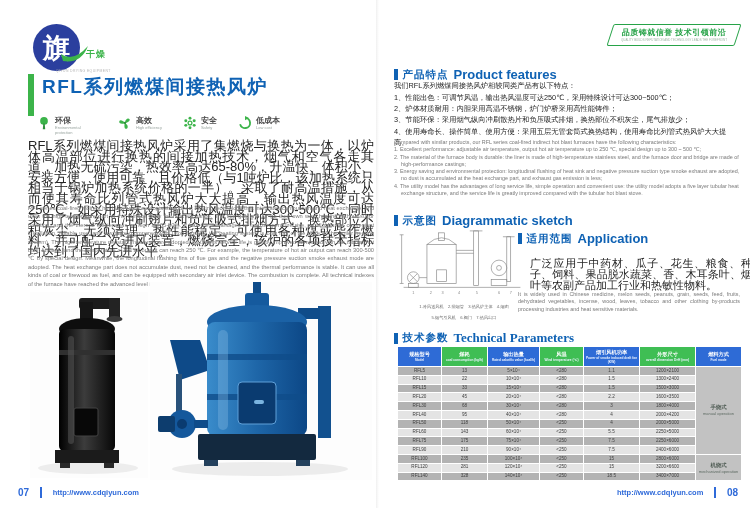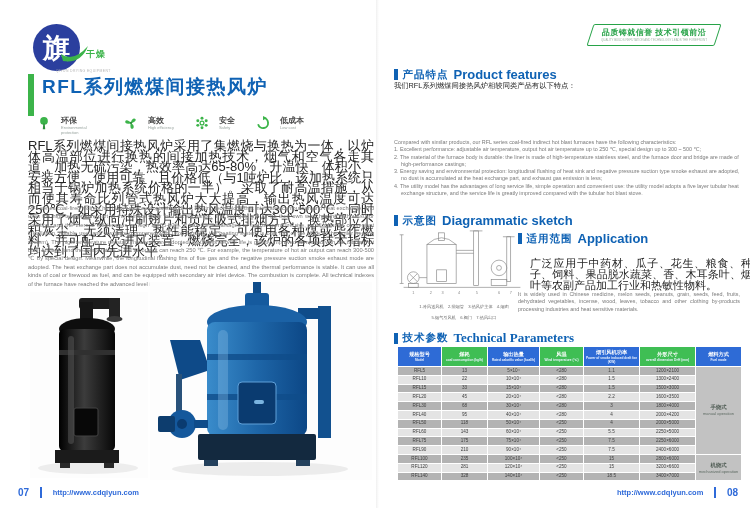--- a/index.html
+++ b/index.html
@@ -15,21 +15,21 @@
   .logo-swoosh{position:absolute;left:60px;top:42px;width:38px;height:24px;}
   .logo-cn{position:absolute;left:86px;top:48px;color:#3cb44a;font-size:9px;font-weight:bold;letter-spacing:1px;}
   .logo-sub{position:absolute;left:56px;top:69px;font-size:3.4px;color:#b5b5b5;letter-spacing:.4px;}
 
   .title-block{position:absolute;left:28px;top:74px;display:flex;gap:8px;}
   .title-bar{width:6px;height:42px;background:#3cb44a;}
   .title-cn{font-size:19px;font-weight:bold;color:#0f62b4;letter-spacing:1.5px;}
   .title-en{font-size:11px;font-weight:bold;color:#3cb44a;margin-top:3px;}
 
   .badges{position:absolute;left:37px;top:116px;display:flex;gap:21px;}
-  .badge{display:flex;align-items:flex-start;gap:10px;}
+  .badge{display:flex;align-items:flex-start;gap:4px;}
   .badge svg{width:14px;height:14px;flex:none;}
   .badge-cn{font-size:8px;font-weight:bold;color:#4a4a4a;line-height:9px;}
   .badge-en{font-size:4px;color:#9aa5a0;line-height:5px;max-width:42px;}
 
   .intro-cn{position:absolute;left:28px;top:141px;width:346px;margin:0;font-size:13px;
             line-height:10.6px;color:#242424;text-align:justify;}
   .intro-en{position:absolute;left:28px;top:204px;width:346px;margin:0;font-size:5.7px;
             line-height:8.4px;color:#7a7a7a;text-align:justify;}
 
   .photo{position:absolute;background:#fdfdfd;}
@@ -38,21 +38,21 @@
   .photo svg{width:100%;height:100%;display:block;}
 
   .footer{position:absolute;top:487px;display:flex;align-items:center;gap:11px;color:#2f6ad9;}
   .footer-left{left:18px;}
   .footer-right{right:12px;}
   .pg{font-size:10px;font-weight:bold;}
   .fsep{width:1.5px;height:11px;background:#2f6ad9;}
   .url{font-size:7.5px;font-weight:bold;color:#2f6ad9;text-decoration:none;cursor:pointer;}
 
   
-  .ribbon{position:absolute;left:590px;top:24px;width:128px;height:22px;text-decoration:underline;}
+  .ribbon{position:absolute;left:610px;top:24px;width:128px;height:22px;text-decoration:underline;}
   .ribbon-box{position:absolute;inset:0;border:1.5px solid #27a348;transform:skewX(-18deg);border-radius:2px;}
   .ribbon-txt{position:absolute;top:3px;left:0;width:100%;text-align:center;color:#27a348;
               font-weight:bold;font-size:8px;letter-spacing:.5px;}
   .ribbon-sub{position:absolute;top:14px;left:0;width:100%;text-align:center;color:#9db5a4;font-size:2.9px;}
 
   .sec-h{position:absolute;display:flex;align-items:center;}
   .sec-bar{width:3.5px;height:11px;background:#0f62b4;margin-right:5px;}
   .sec-cn{font-size:10.5px;font-weight:bold;color:#0f62b4;letter-spacing:1px;}
   .sec-en{font-size:13px;font-weight:bold;color:#0f62b4;margin-left:5px;}
 
@@ -237,20 +237,26 @@
     <div class="ribbon-txt">品质铸就信誉  技术引领前沿</div>
     <div class="ribbon-sub">QUALITY BUILDS REPUTATION AND TECHNOLOGY LEADS THE FOREFRONT</div>
   </div>
 
   <div class="sec-h" id="h-features">
     <span class="sec-bar"></span>
     <span class="sec-cn">产品特点</span>
     <span class="sec-en">Product features</span>
   </div>
   <p class="feat-intro">我们RFL系列燃煤间接热风炉相较同类产品有以下特点：</p>
+  <div class="feat-cn" id="feat-cn">
+      <div class="feat-cn-line">1、性能出色：可调节风温，输出热风温度可达250℃，采用特殊设计可达300~500℃；</div>
+      <div class="feat-cn-line">2、炉体材质耐用：内胆采用高温不锈钢，炉门炉桥采用高性能铸件；</div>
+      <div class="feat-cn-line">3、节能环保：采用烟气纵向冲刷散热片和负压吸式排烟，换热部位不积灰尘，尾气排放少；</div>
+      <div class="feat-cn-line">4、使用寿命长、操作简单、使用方便：采用五层无管套筒式换热结构，使用寿命比列管式热风炉大大提高。</div>
+    </div>
   <div class="feat-en" id="feat-en">
       <p>Compared with similar products, our RFL series coal-fired indirect hot blast furnaces have the following characteristics:</p>
       <p>1. Excellent performance: adjustable air temperature, output hot air temperature up to 250 ℃, special design up to 300 ~ 500 ℃;</p>
       <p>2. The material of the furnace body is durable: the liner is made of high-temperature stainless steel, and the furnace door and bridge are made of high-performance castings;</p>
       <p>3. Energy saving and environmental protection: longitudinal flushing of heat sink and negative pressure suction type smoke exhaust are adopted, no dust is accumulated at the heat exchange part, and exhaust gas emission is less;</p>
       <p>4. The utility model has the advantages of long service life, simple operation and convenient use: the utility model adopts a five layer tubular heat exchange structure, and the service life is greatly improved compared with the tubular hot blast stove.</p>
     </div>
 
   <div class="sec-h" id="h-sketch">
     <span class="sec-bar"></span>

